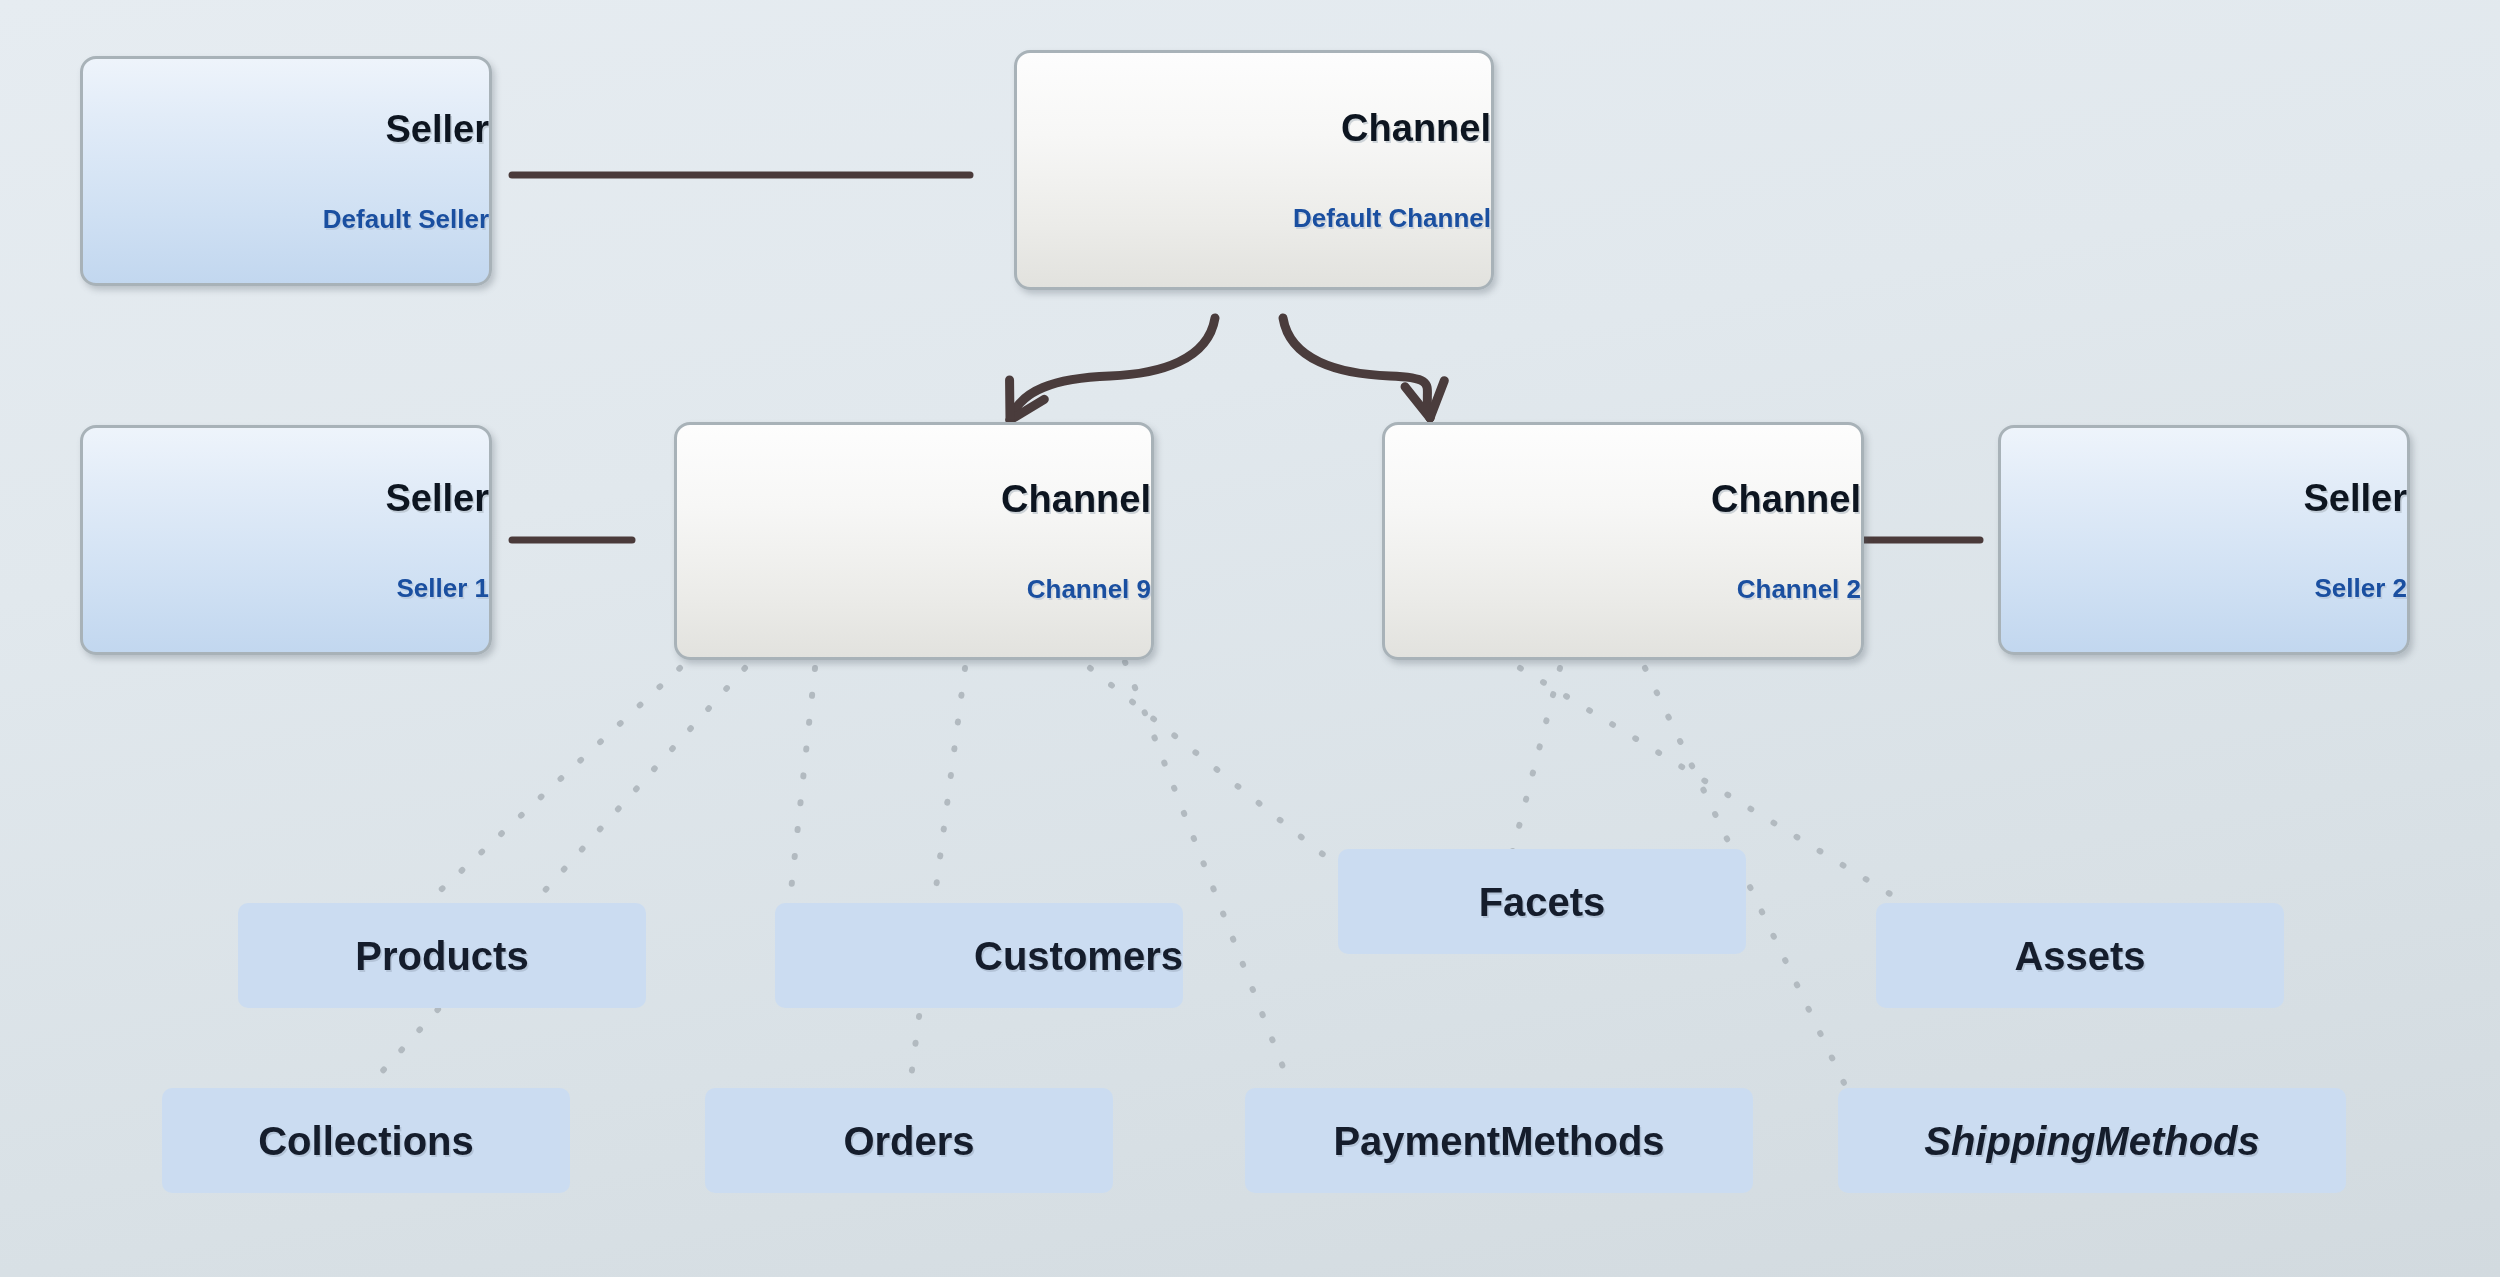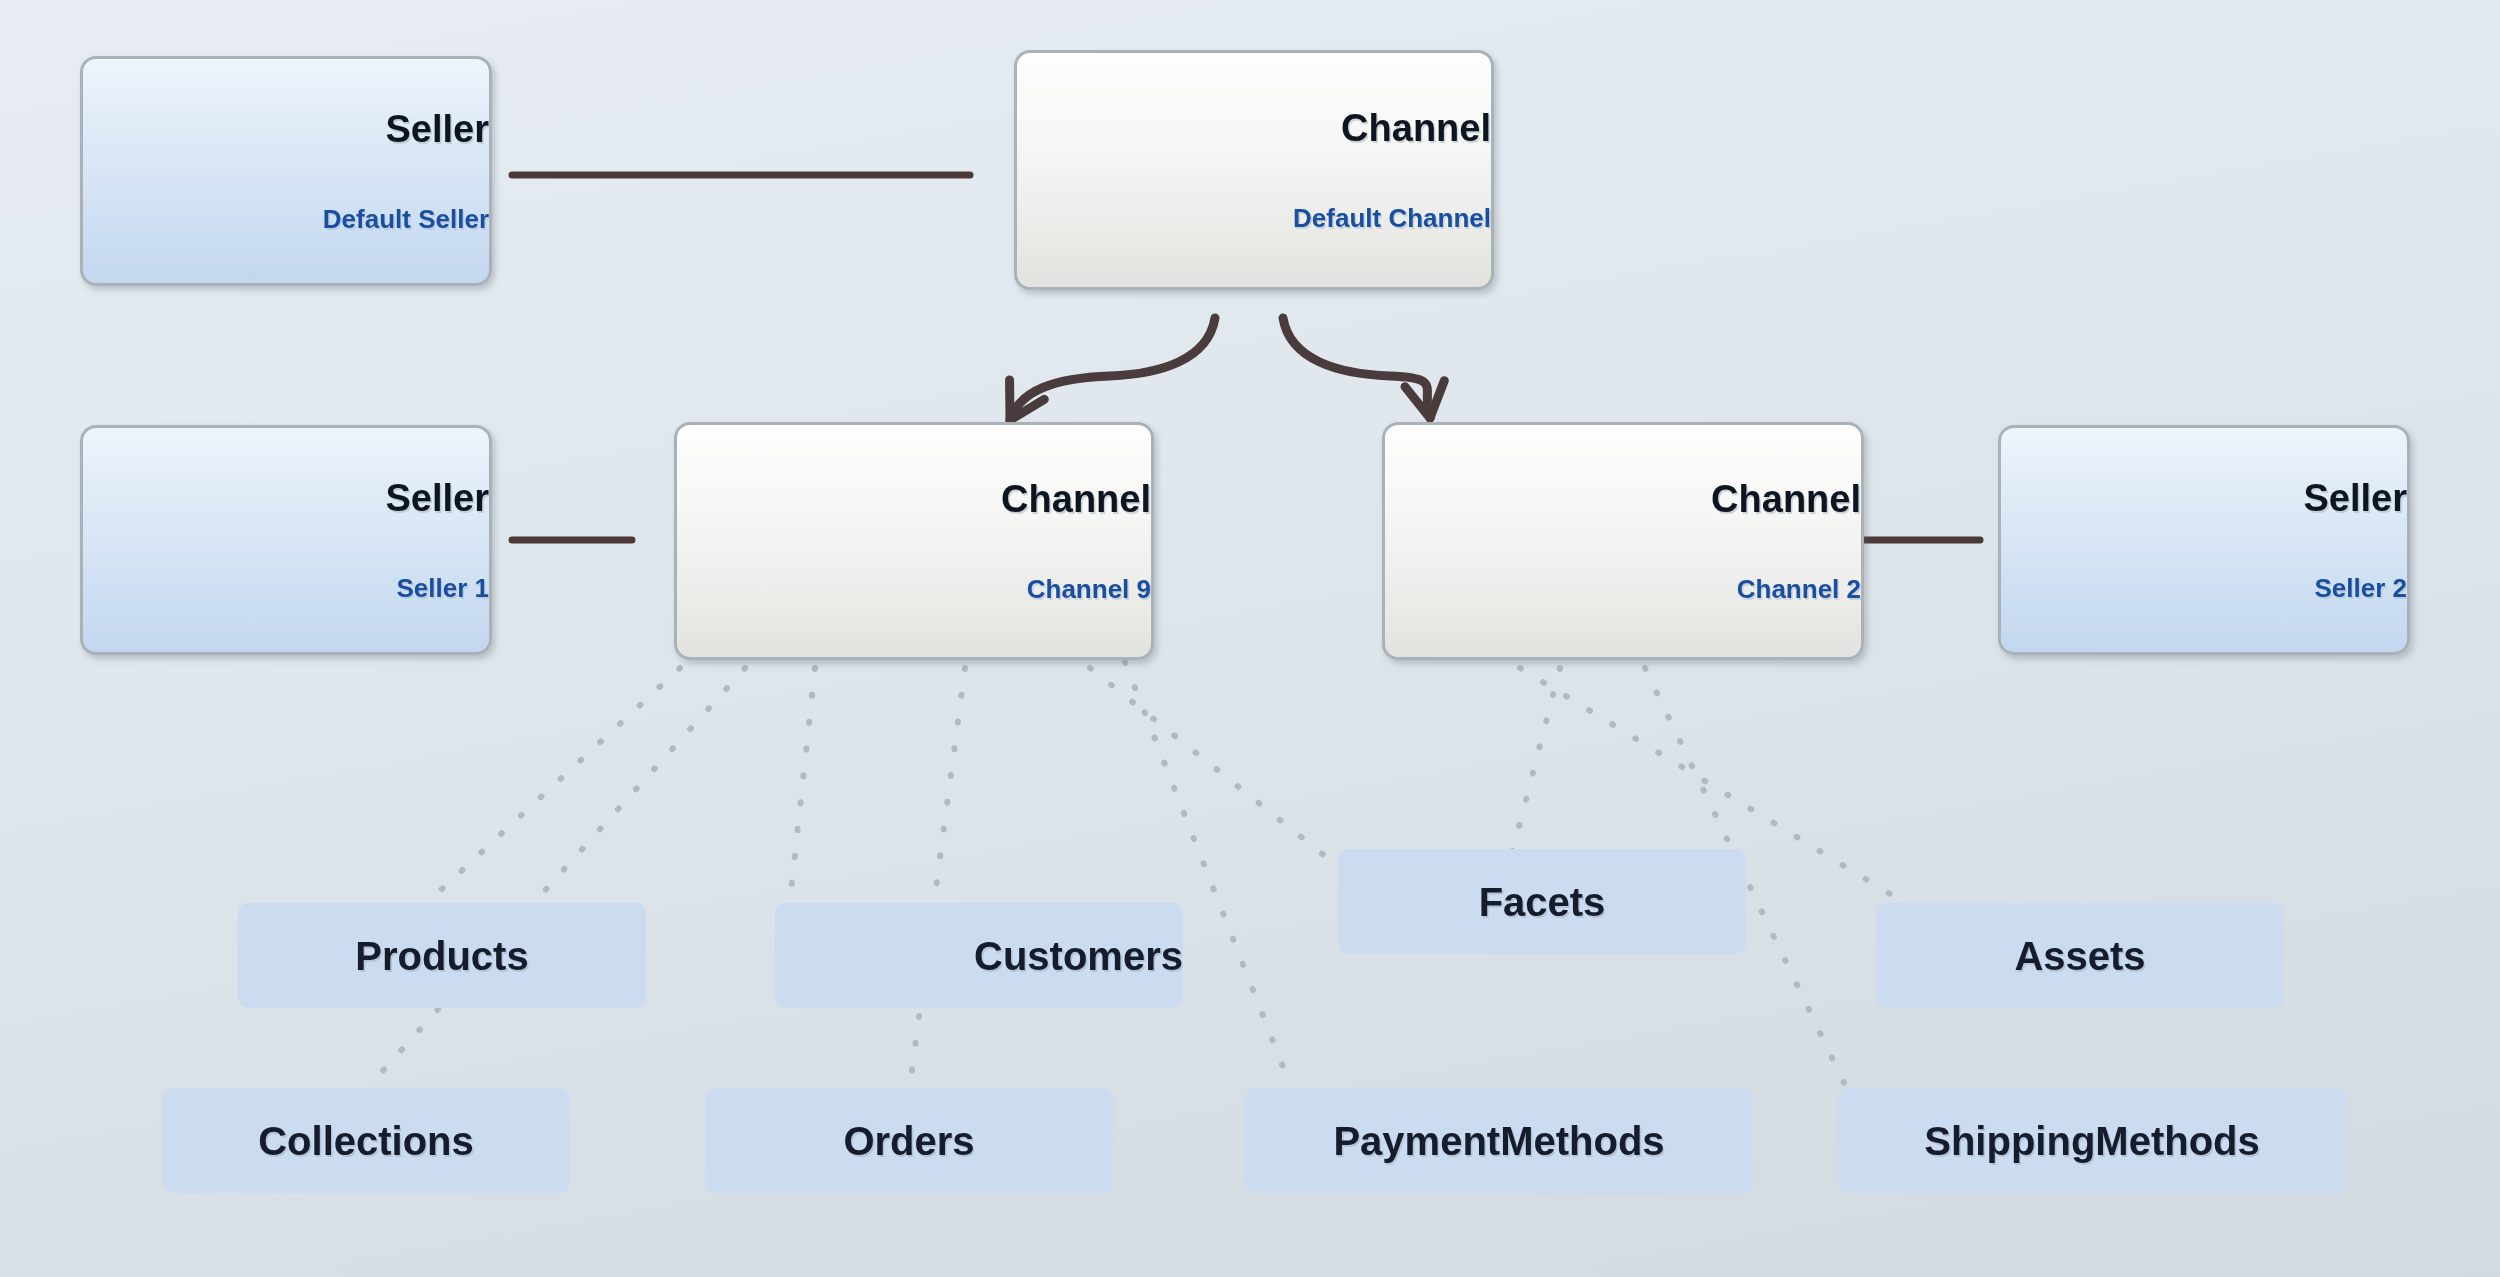--- a/index.html
+++ b/index.html
@@ -156,18 +156,18 @@
       </div>
       <div class="chip" style="left: 162px; top: 1088px; width: 408px; height: 105px;">
         <span>Collections</span>
       </div>
       <div class="chip" style="left: 705px; top: 1088px; width: 408px; height: 105px;">
         <span>Orders</span>
       </div>
       <div class="chip" style="left: 1245px; top: 1088px; width: 508px; height: 105px; text-align: center;">
         <span>PaymentMethods</span>
       </div>
-      <div class="chip" style="left: 1838px; top: 1088px; width: 508px; height: 105px;">
+      <div class="chip" style="left: 1838px; top: 1088px; width: 508px; height: 105px; font-style: italic;">
         <span>ShippingMethods</span>
       </div>
     </div>
 
 </div>
 
 </body></html>

